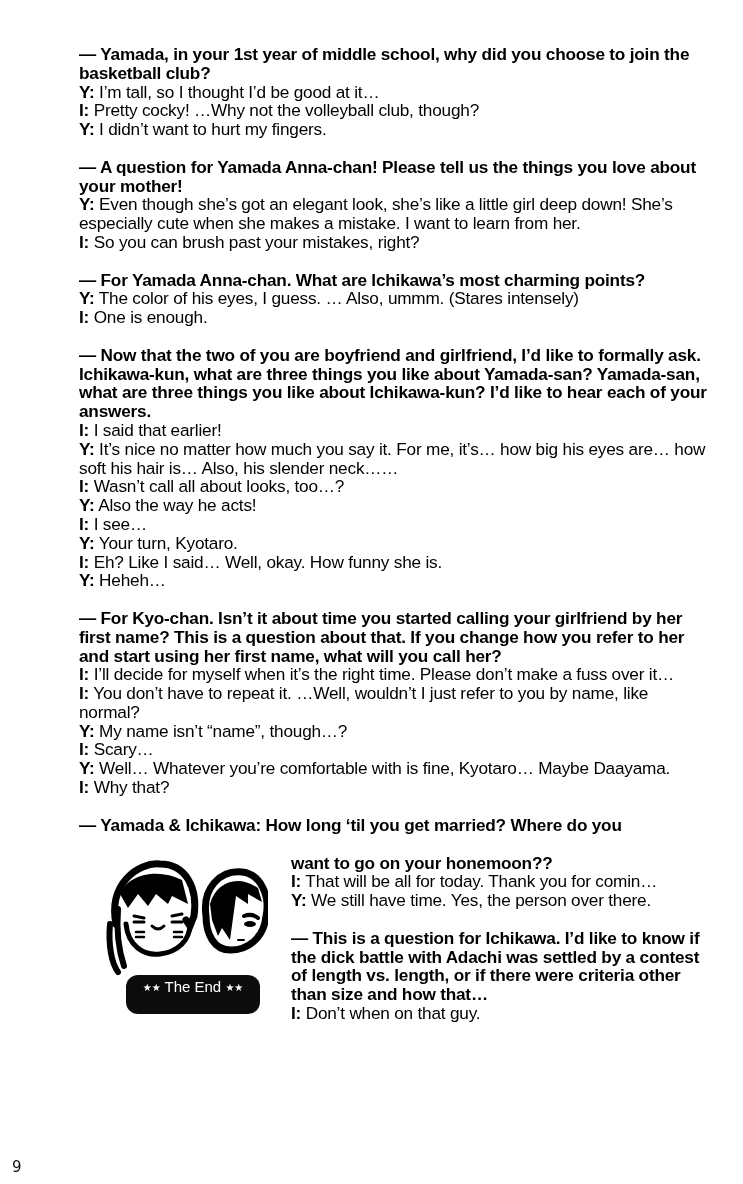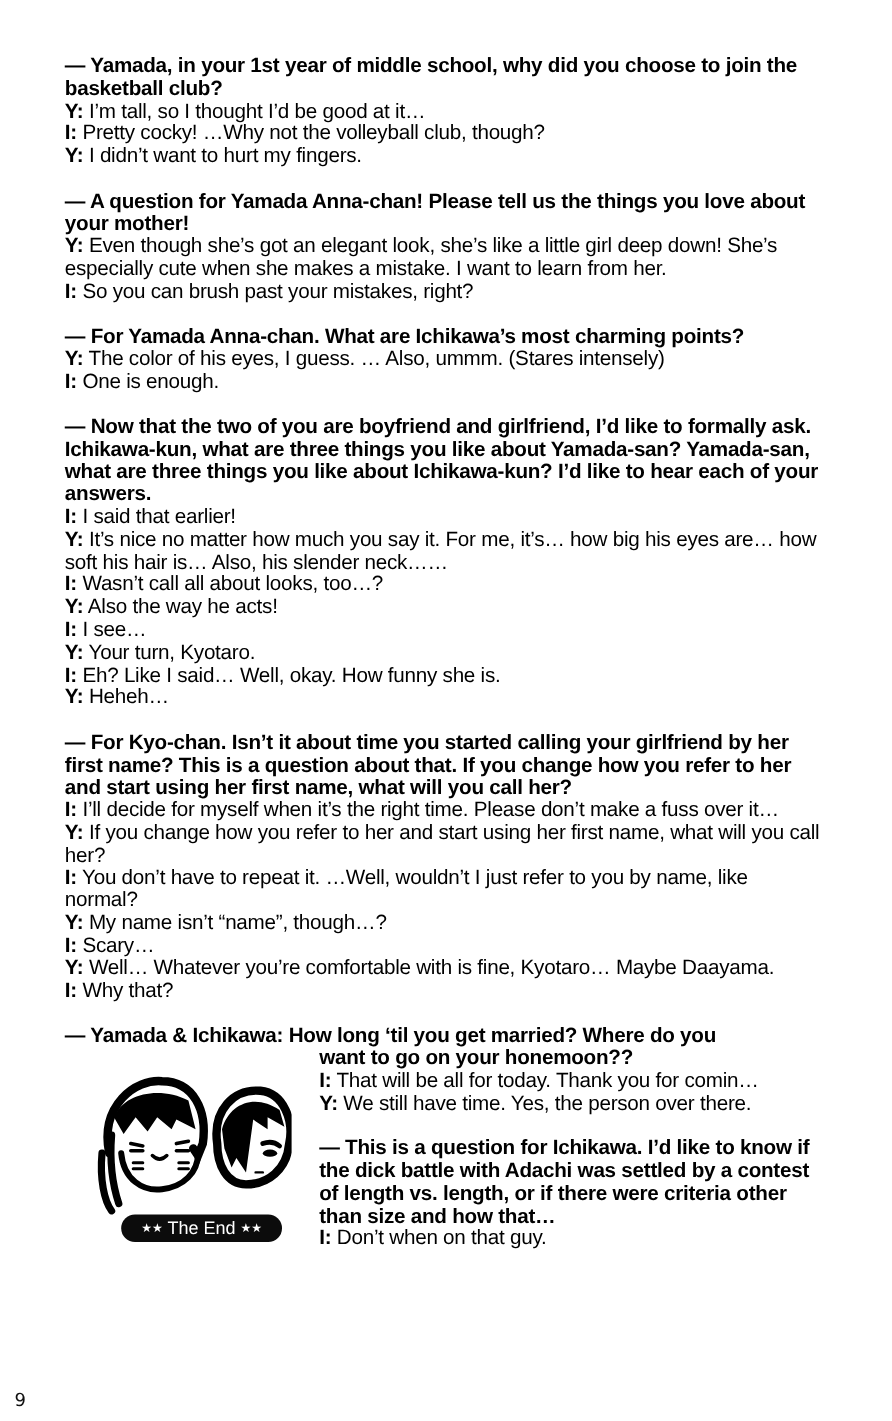--- a/index.html
+++ b/index.html
@@ -1,27 +1,27 @@
 <!DOCTYPE html>
 <html><head>
 <meta charset="utf-8">
 <style>
   html, body { margin: 0; padding: 0; background: #ffffff; }
   body { width: 743px; height: 1184px; position: relative; overflow: hidden;
          font-family: "Liberation Sans", sans-serif; color: #000; }
-  .content { position: absolute; left: 54px; top: 45px; width: 630px;
+  .content { position: absolute; left: 79px; top: 45px; width: 630px;
              font-size: 17.2px; line-height: 18.8px; letter-spacing: -0.2px; }
   .block { margin-bottom: 18.8px; }
   .q { font-weight: bold; }
   .line b { font-weight: bold; }
   .last-section { position: relative; }
-  .last-section .q-head { font-weight: bold; }
+  .last-section .q-head { font-weight: bold; margin-top: 19px; }
   .last-section .indent { margin-left: 212px; }
   .art { position: absolute; left: 19px; top: 38px; width: 170px; height: 150px; }
-  .end-badge { position: absolute; left: 47px; top: 159px; width: 134px; height: 23px;
+  .end-badge { position: absolute; left: 47px; top: 159px; width: 134px; height: 39px;
                background: #0c0c0c; color: #fff; border-radius: 12px;
                font-size: 15px; line-height: 23px; text-align: center; letter-spacing: 0; }
   .end-badge .stars { font-size: 10px; vertical-align: 1px; }
   .page-num { position: absolute; left: 12px; top: 1158px; font-family: "DejaVu Sans", sans-serif;
               font-size: 15px; color: #111; }
 </style>
 </head>
 <body>
 
 <div class="content">
@@ -53,21 +53,20 @@
     <div class="line"><b>Y:</b><span> Also the way he acts!</span></div>
     <div class="line"><b>I:</b><span> I see…</span></div>
     <div class="line"><b>Y:</b><span> Your turn, Kyotaro.</span></div>
     <div class="line"><b>I:</b><span> Eh? Like I said… Well, okay. How funny she is.</span></div>
     <div class="line"><b>Y:</b><span> Heheh…</span></div>
   </div>
 
   <div class="block">
     <div class="q">— For Kyo-chan. Isn’t it about time you started calling your girlfriend by her first name? This is a question about that. If you change how you refer to her and start using her first name, what will you call her?</div>
     <div class="line"><b>I:</b><span> I’ll decide for myself when it’s the right time. Please don’t make a fuss over it…</span></div>
-    <div class="line"><b>Y:</b><span> If you change how you refer to her and start using her first name, what will you call her?</span></div>
     <div class="line"><b>I:</b><span> You don’t have to repeat it. …Well, wouldn’t I just refer to you by name, like normal?</span></div>
     <div class="line"><b>Y:</b><span> My name isn’t “name”, though…?</span></div>
     <div class="line"><b>I:</b><span> Scary…</span></div>
     <div class="line"><b>Y:</b><span> Well… Whatever you’re comfortable with is fine, Kyotaro… Maybe Daayama.</span></div>
     <div class="line"><b>I:</b><span> Why that?</span></div>
   </div>
 
   <div class="last-section">
     <div class="q-head"><span>— Yamada &amp; Ichikawa: </span><span>How long ‘til you get married? Where do you</span></div>
     <div class="indent q-head">want to go on your honemoon??</div>

